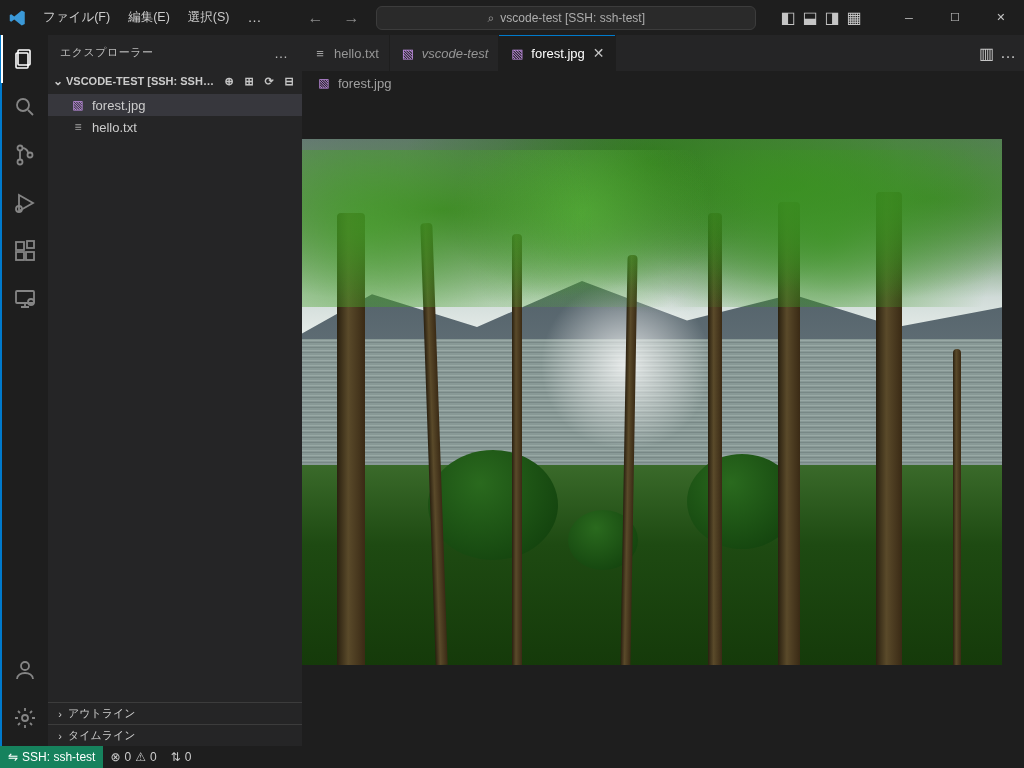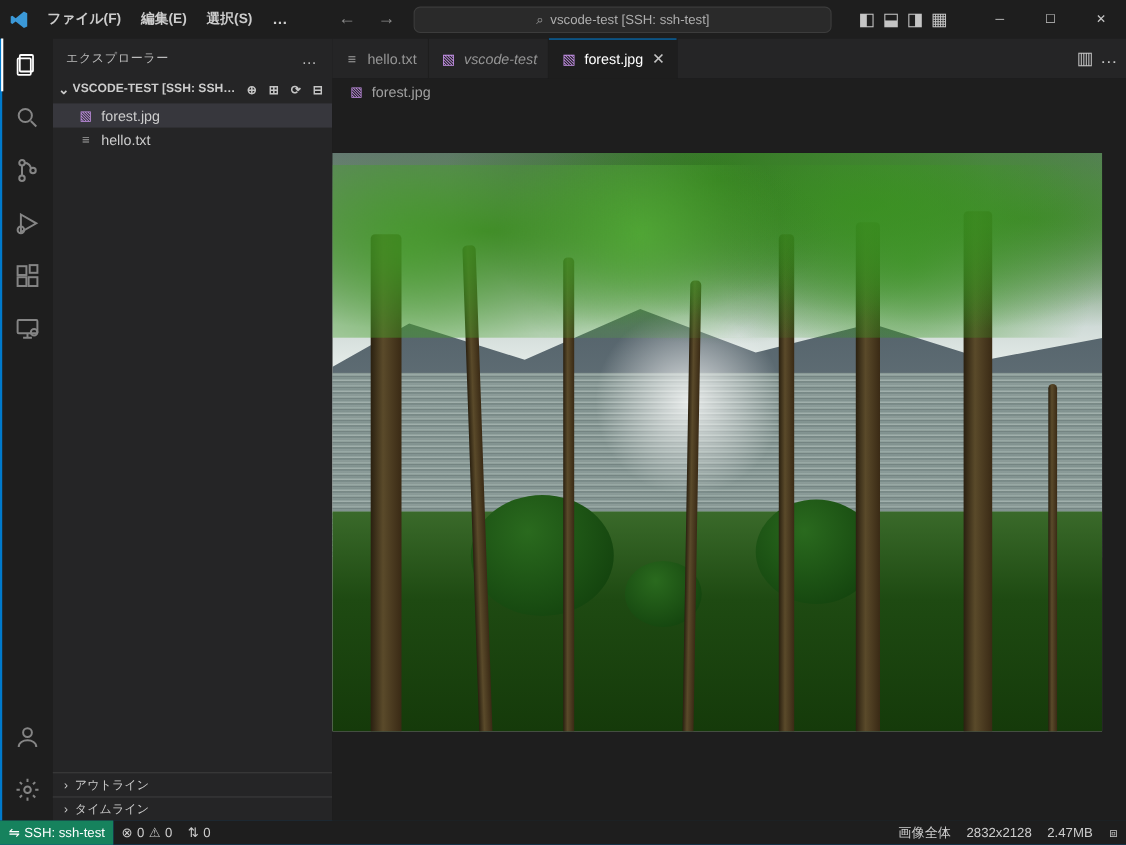--- a/index.html
+++ b/index.html
@@ -2,21 +2,21 @@
 <html><head>
 <meta charset="utf-8">
 <style>
 * { margin: 0; padding: 0; box-sizing: border-box; font-family: "Segoe UI", "Yu Gothic UI", Meiryo, sans-serif; }
 html, body { width: 1024px; height: 768px; overflow: hidden; background: #1e1e1e; color: #cccccc; }
 
 
 .titlebar { height: 35px; background: #1e1e1e; display: flex; align-items: center; position: relative; }
 .titlebar .logo { width: 35px; display: flex; align-items: center; justify-content: center; }
 .titlebar .logo svg { width: 18px; height: 18px; }
-.menubar { display: flex; gap: 2px; font-weight: bold; }
+.menubar { display: flex; gap: 2px; }
 .menubar .menu-item { padding: 4px 8px; font-size: 12.5px; color: #cccccc; cursor: pointer; border-radius: 4px; }
 .menubar .ellipsis { padding: 4px 8px; font-size: 14px; letter-spacing: 2px; }
 .nav-arrows { display: flex; gap: 8px; margin-left: 30px; }
 .nav-arrows span { color: #8a8a8a; font-size: 16px; padding: 2px 6px; cursor: pointer; }
 .command-center { flex: 0 0 380px; height: 24px; margin: 0 auto; background: #2a2a2a; border: 1px solid #3c3c3c; border-radius: 6px; display: flex; align-items: center; justify-content: center; gap: 6px; }
 .command-center .search-icon { color: #9a9a9a; font-size: 12px; }
 .command-center .text { font-size: 12px; color: #aeaeae; }
 .title-controls { display: flex; align-items: center; gap: 2px; margin-left: auto; }
 .layout-icons { display: flex; gap: 2px; margin-right: 20px; }
 .layout-icons .lic { width: 20px; height: 20px; display:flex; align-items:center; justify-content:center; color:#c5c5c5; font-size:16px; cursor:pointer;}
@@ -304,20 +304,14 @@
       <span>⊗</span>
       <span>0</span>
       <span>⚠</span>
       <span>0</span>
     </div>
     <div class="sitem">
       <span>⇅</span>
       <span>0</span>
     </div>
     <div class="spacer"></div>
-    <div class="right">
-      <div class="sitem">画像全体</div>
-      <div class="sitem">2832x2128</div>
-      <div class="sitem">2.47MB</div>
-      <div class="sitem notif">⧈</div>
-    </div>
   </div>
 </div>
 
 </body></html>

